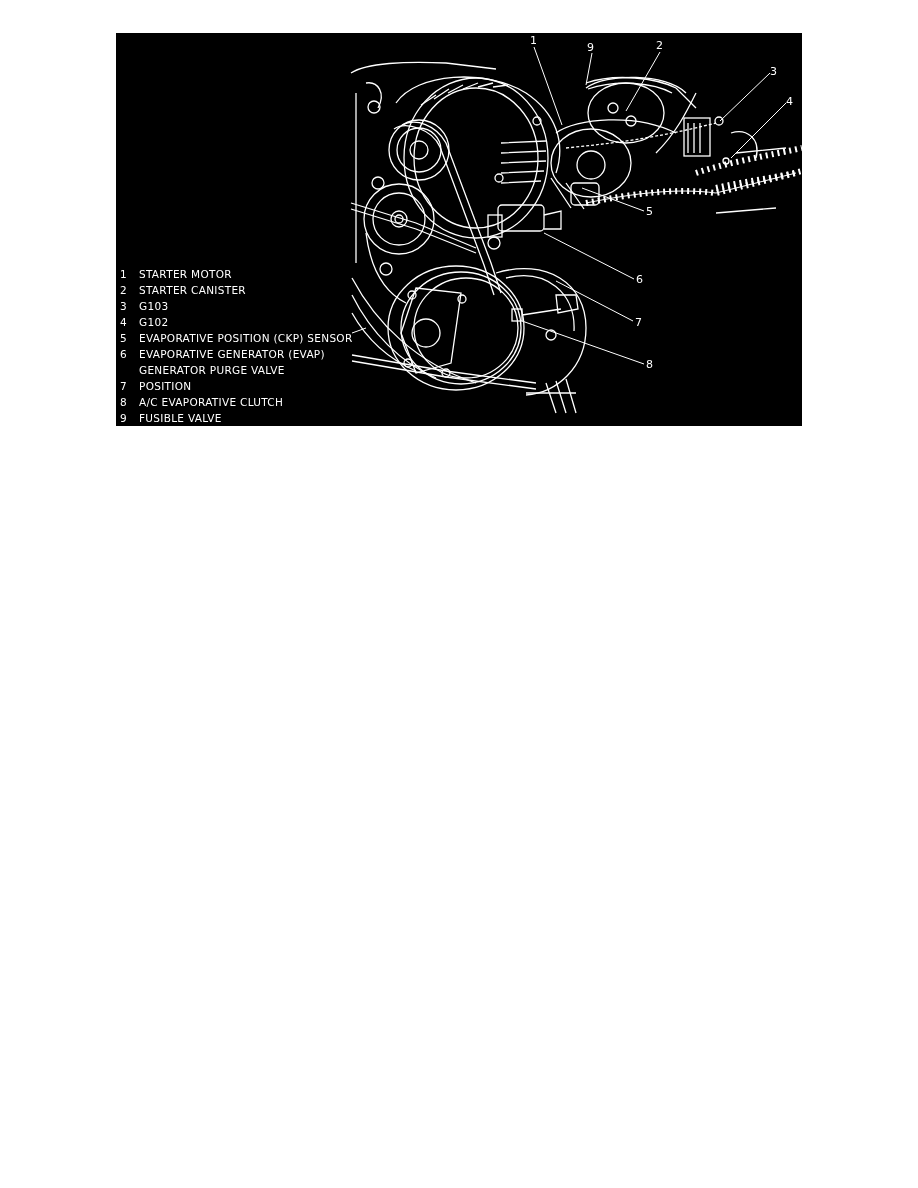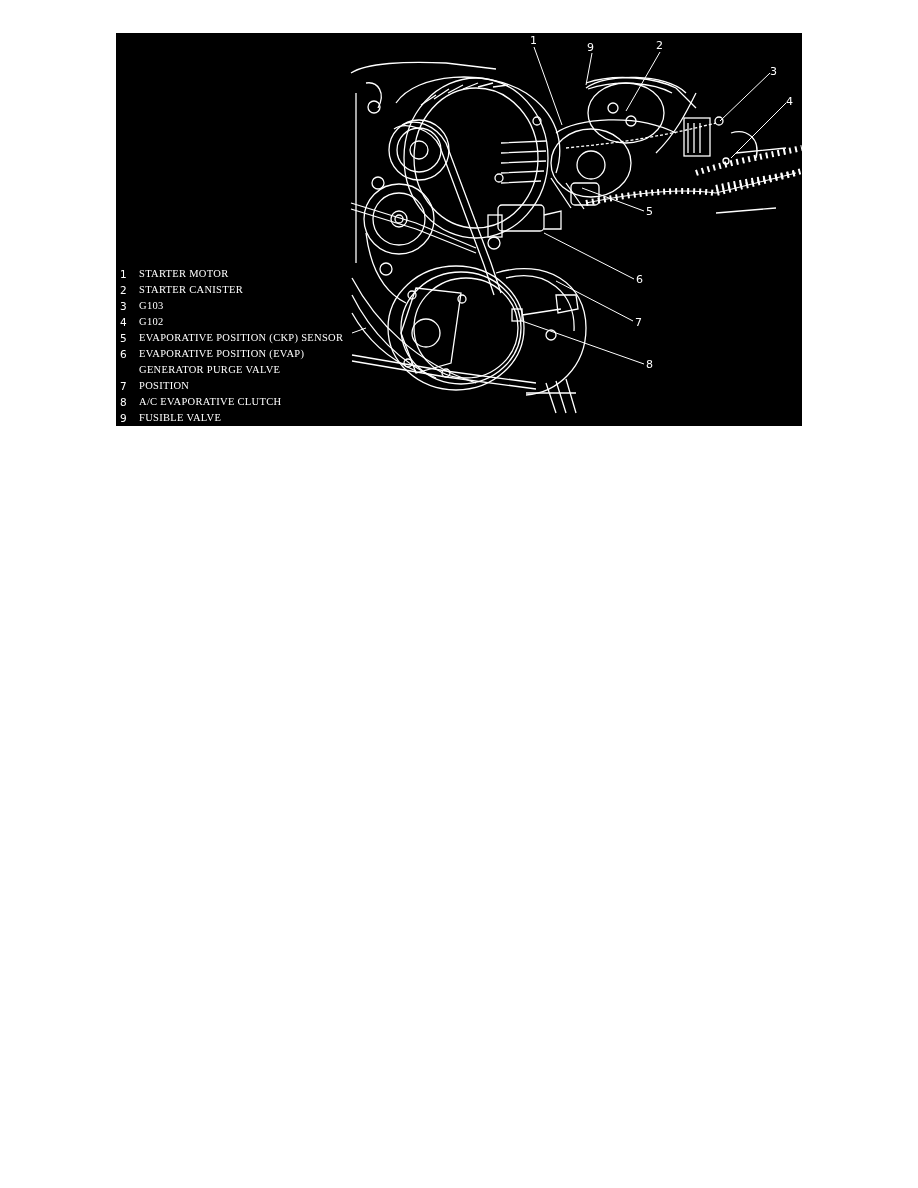--- a/index.html
+++ b/index.html
@@ -2,21 +2,21 @@
 <html><head>
 <meta charset="utf-8">
 <style>
   html, body { margin: 0; padding: 0; background: #ffffff; }
   body { width: 918px; height: 1188px; position: relative; overflow: hidden; font-family: "DejaVu Sans", sans-serif; }
   .frame { position: absolute; left: 116px; top: 33px; width: 686px; height: 393px; background: #000000; overflow: hidden; }
   .drawing { position: absolute; left: 0; top: 0; width: 686px; height: 393px; }
   .legend { position: absolute; left: 4px; top: 233px; width: 240px; }
   .legend-row { position: relative; height: 16px; line-height: 16px; color: #ffffff; font-size: 10.5px; letter-spacing: 0.3px; white-space: nowrap; }
   .legend-num { position: absolute; left: 0; width: 14px; }
-  .legend-text { position: absolute; left: 19px; font-family: Liberation Serif, serif; }
+  .legend-text { position: absolute; left: 19px; }
   .callout { position: absolute; color: #ffffff; font-size: 11px; line-height: 12px; }
 </style>
 </head>
 <body>
 
 <div class="frame">
   <svg class="drawing" viewBox="0 0 686 393" xmlns="http://www.w3.org/2000/svg" fill="none" stroke="#ffffff" stroke-width="1.3">
 
     <g>
       <path d="M235 40 C 250 30, 290 28, 330 30 L 380 36"></path>
@@ -169,21 +169,21 @@
     <div class="legend-row">
         <span class="legend-num">4</span>
         <span class="legend-text">G102</span>
       </div>
     <div class="legend-row">
         <span class="legend-num">5</span>
         <span class="legend-text">EVAPORATIVE POSITION (CKP) SENSOR</span>
       </div>
     <div class="legend-row">
         <span class="legend-num">6</span>
-        <span class="legend-text">EVAPORATIVE POSITION (EVAP)</span>
+        <span class="legend-text">EVAPORATIVE GENERATOR (EVAP)</span>
       </div>
     <div class="legend-row">
         <span class="legend-num"></span>
         <span class="legend-text">GENERATOR PURGE VALVE</span>
       </div>
     <div class="legend-row">
         <span class="legend-num">7</span>
         <span class="legend-text">POSITION</span>
       </div>
     <div class="legend-row">

